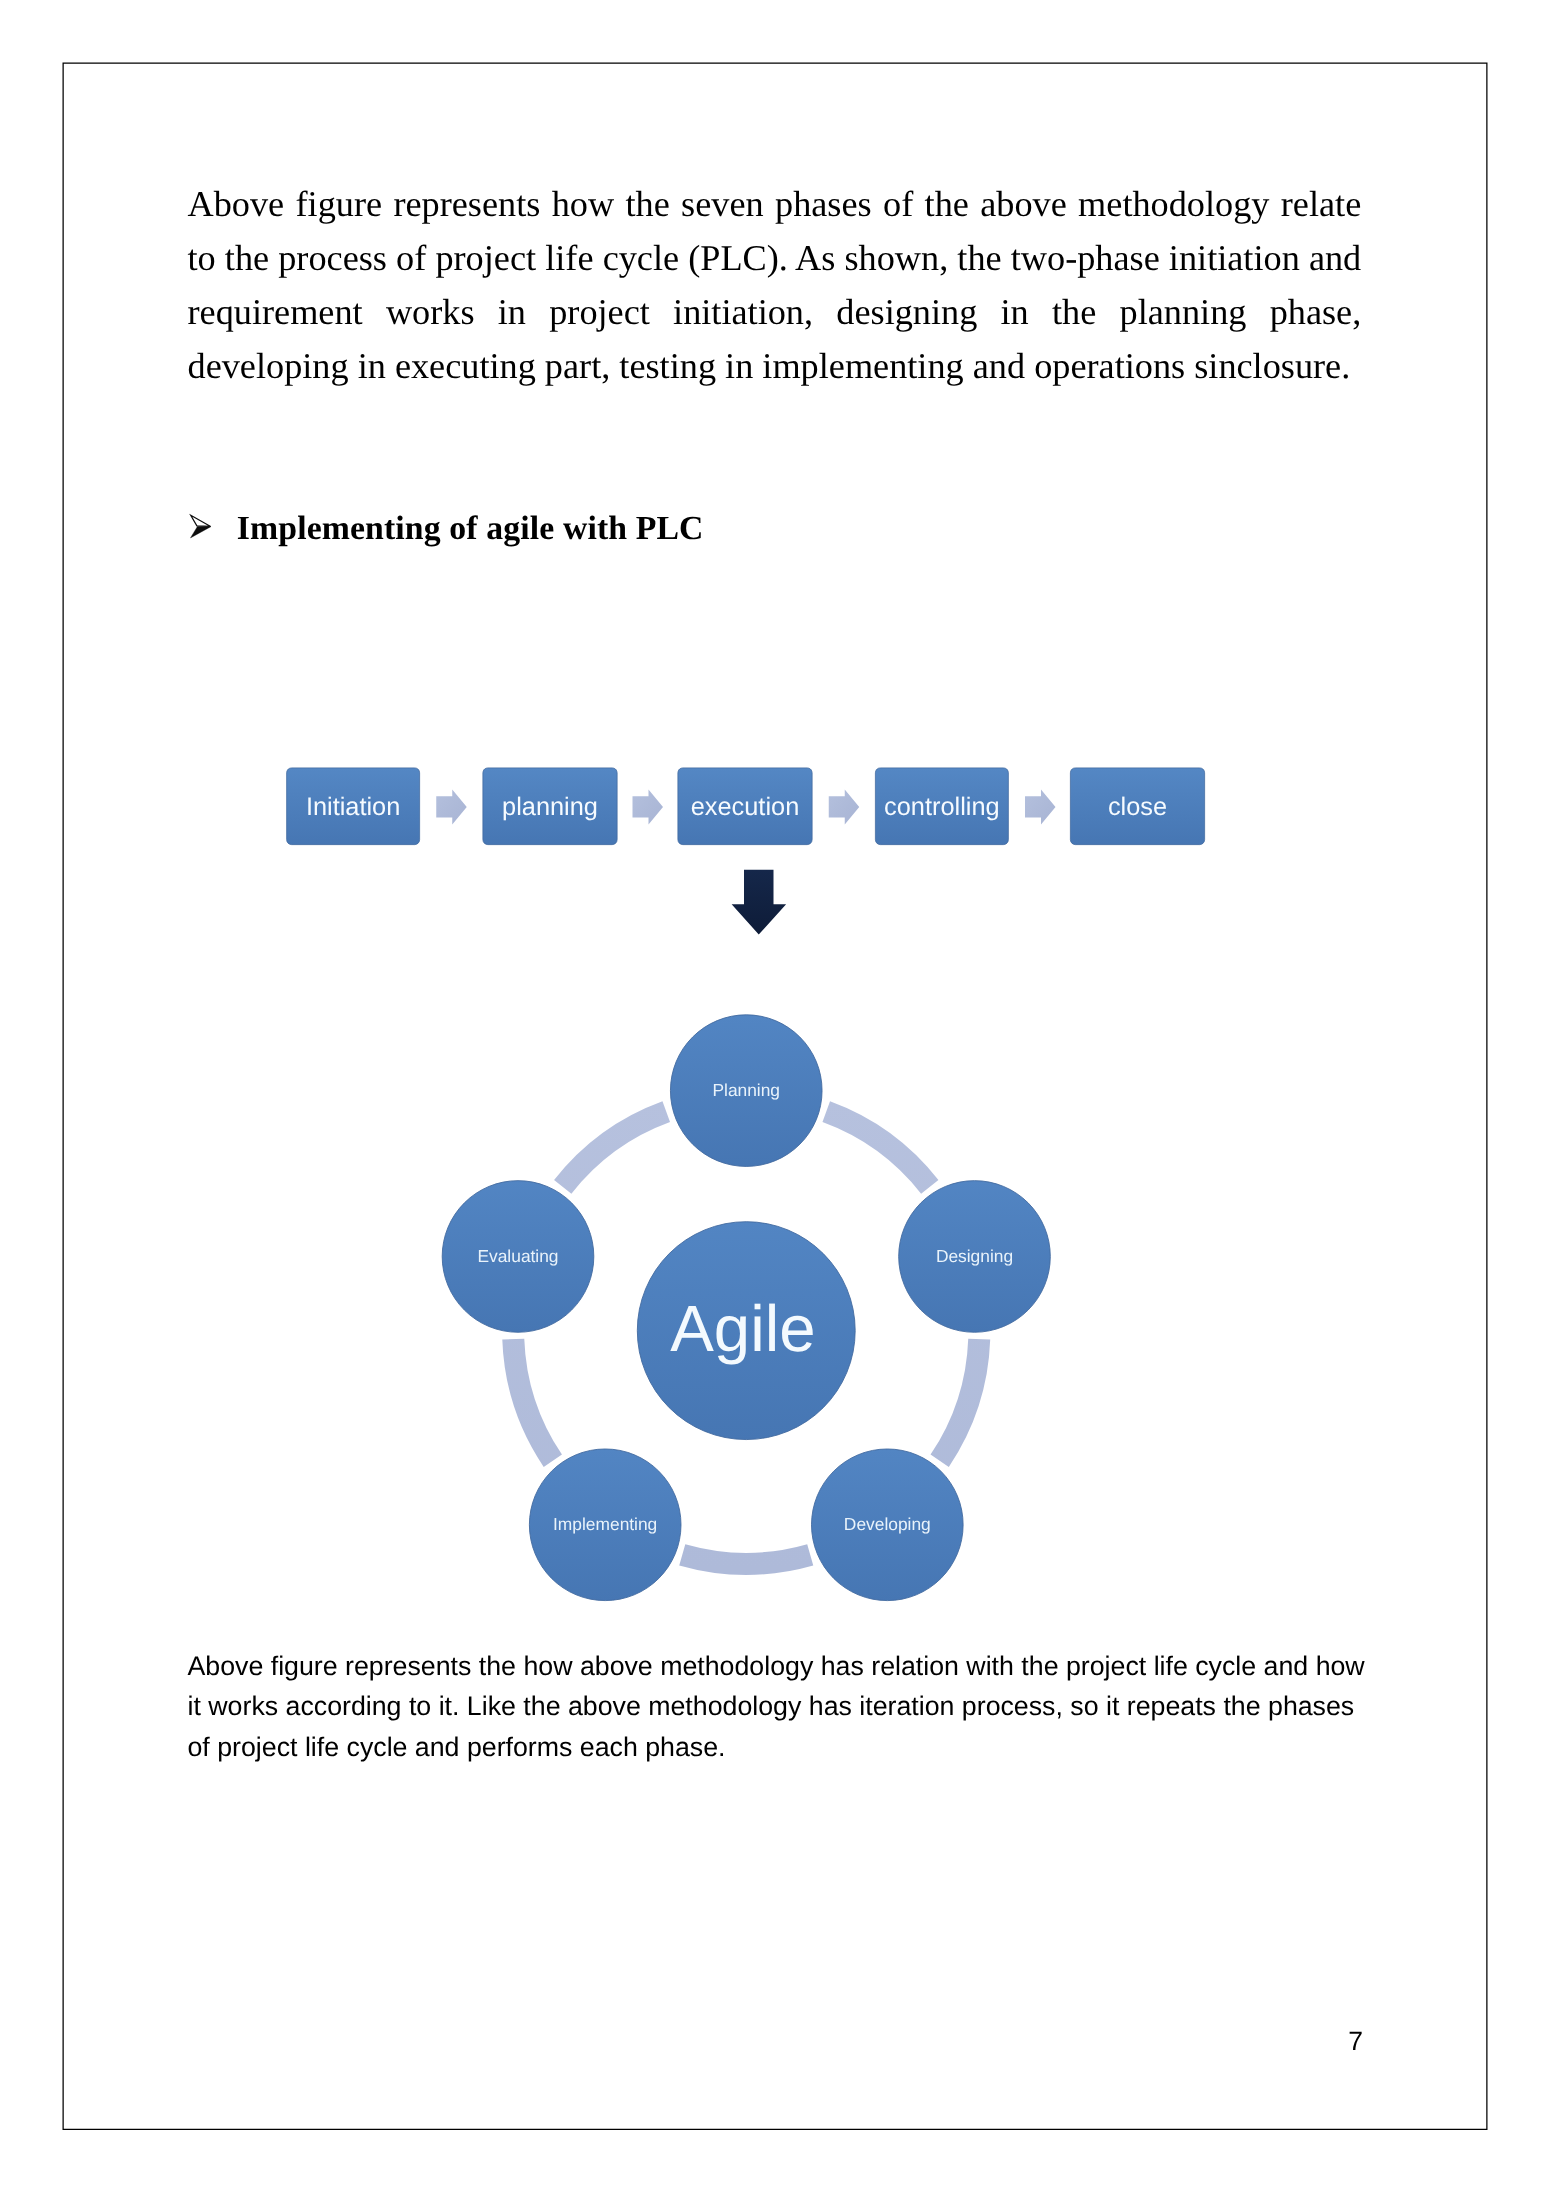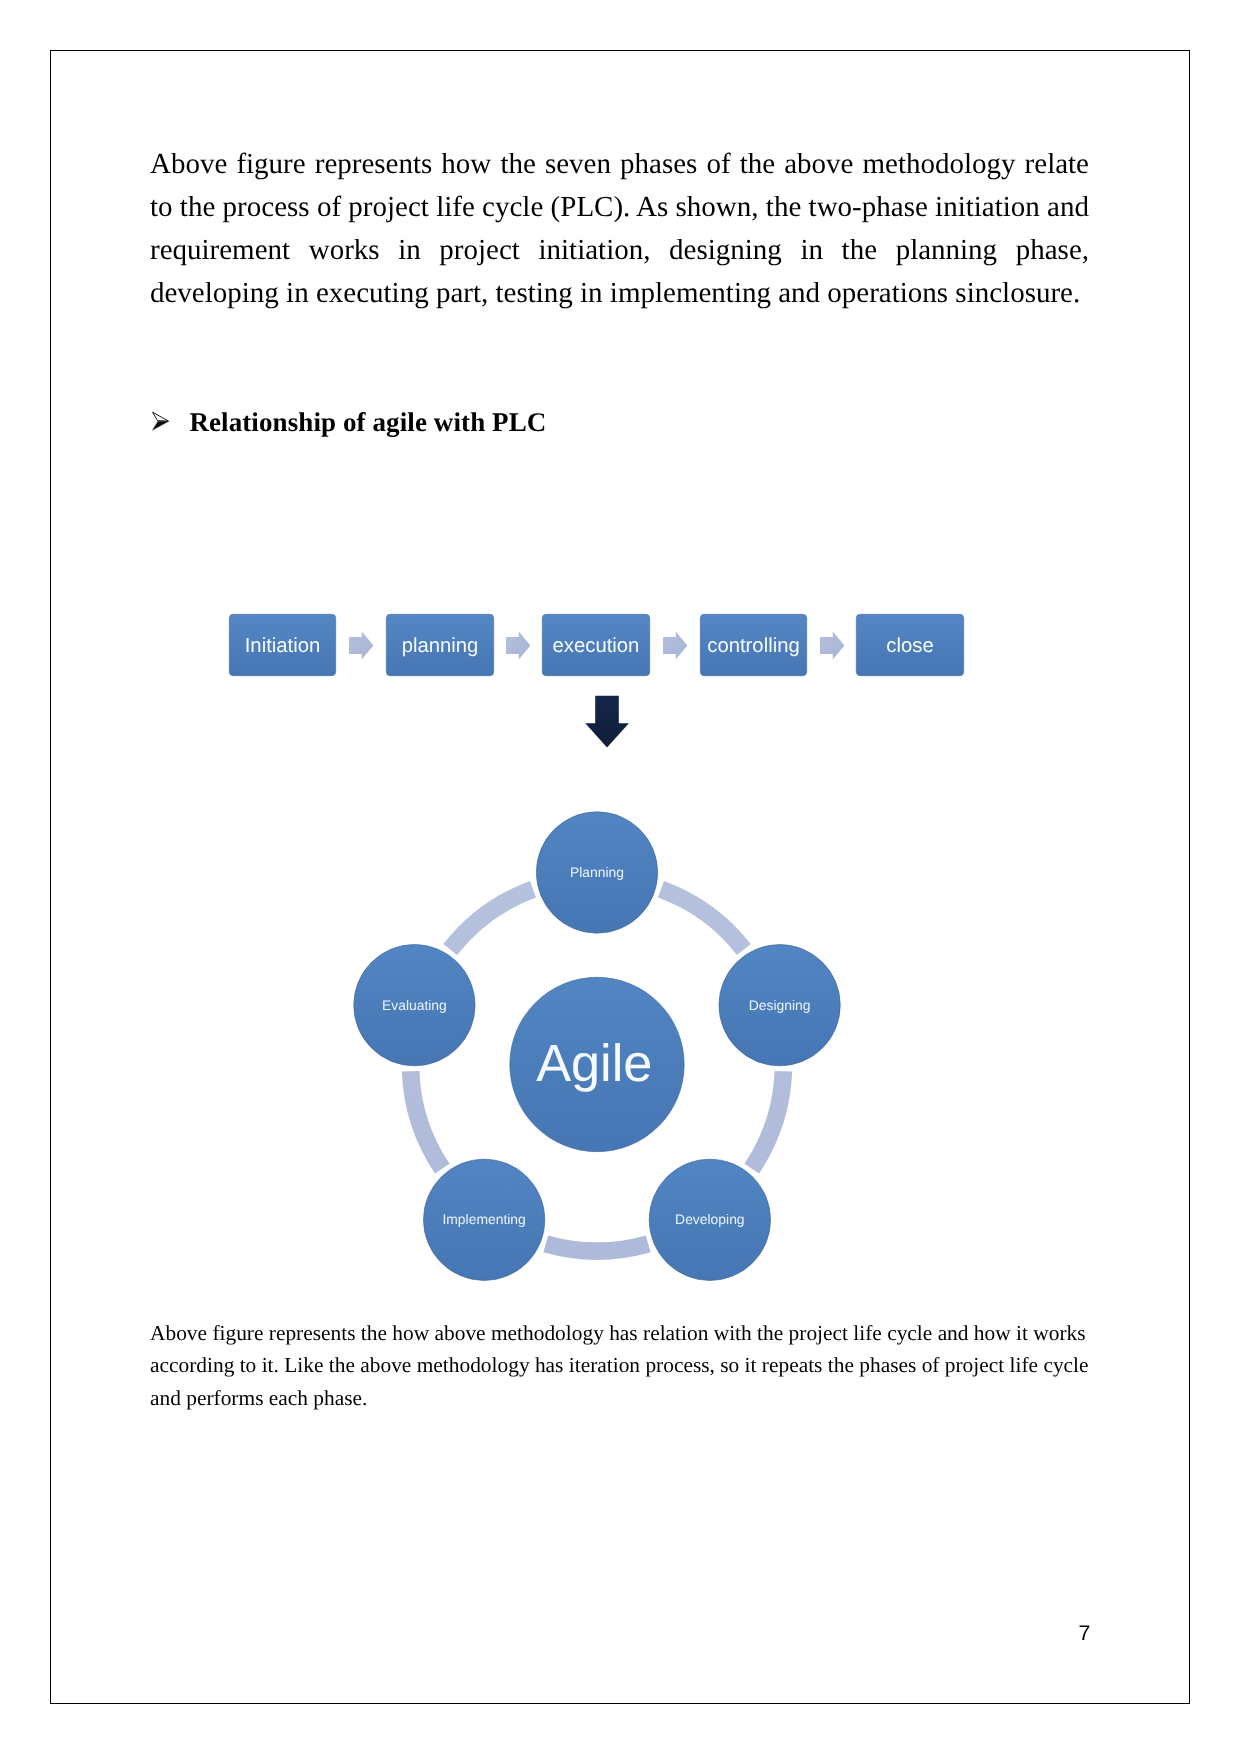--- a/index.html
+++ b/index.html
@@ -15,21 +15,21 @@
 .para-serif{position:absolute;left:150px;top:143px;width:939px;
      font-family:"Liberation Serif",serif;font-size:29px;line-height:42.9px;
      text-align:justify;color:#000;}
 .heading-row{position:absolute;left:150px;top:404px;width:900px;}
 .bullet-svg{position:absolute;left:1.4px;top:5.8px;}
 .heading-text{position:absolute;left:39.4px;top:2.6px;
      font-family:"Liberation Serif",serif;font-size:27.0px;font-weight:bold;
      color:#000;letter-spacing:0.1px;white-space:nowrap;}
 .figure{position:absolute;left:0;top:0;width:1241px;height:1754px;}
 .para-sans{position:absolute;left:150px;top:1317px;width:945px;
-     font-family:Liberation Serif, serif;font-size:21.4px;line-height:32.4px;
+     font-family:Liberation Sans, sans-serif;font-size:21.4px;line-height:32.4px;
      text-align:left;color:#000;}
 .page-number{position:absolute;left:1078.5px;top:1622px;
      font-family:"Liberation Sans",sans-serif;font-size:21.2px;color:#000;}
 text.flow-label{font-family:"Liberation Sans",sans-serif;fill:#f6fbff;font-size:20.3px;
      text-anchor:middle;}
 text.node-label{font-family:"Liberation Sans",sans-serif;fill:#e9f3fb;font-size:13.9px;
      text-anchor:middle;}
 text.center-label{font-family:"Liberation Sans",sans-serif;fill:#f4fafe;font-size:52.3px;
      text-anchor:middle;}
 </style>
@@ -38,21 +38,21 @@
 
 <div class="page-border"></div>
 
 <div class="para-serif">Above figure represents how the seven phases of the above methodology relate to the process of project life cycle (PLC). As shown, the two-phase initiation and requirement works in project initiation, designing in the planning phase, developing in executing part, testing in implementing and operations sinclosure.</div>
 
 <div class="heading-row">
   <svg class="bullet-svg" width="22" height="24" viewBox="0 0 22 24">
     <path d="M1.6 2.2 L17.5 11.15 L6.5 10.7 Z" fill="#fff" stroke="#0d0d0d" stroke-width="0.95" stroke-linejoin="miter"></path>
     <path d="M1.35 20.35 L6.95 11.15 L17.65 11.35 Z" fill="#0d0d0d" stroke="#0d0d0d" stroke-width="0.28" stroke-linejoin="miter"></path>
   </svg>
-  <span class="heading-text">Relationship of agile with PLC</span>
+  <span class="heading-text">Implementing of agile with PLC</span>
 </div>
 
 <svg class="figure" id="figure-svg" viewBox="0 0 1241 1754" width="1241" height="1754">
     <defs>
       <linearGradient id="gbox" x1="0%" y1="0%" x2="0%" y2="100%">
         <stop offset="0%" stop-color="#5487c4"></stop>
         <stop offset="100%" stop-color="#4676b3"></stop>
       </linearGradient>
       <linearGradient id="garr" x1="0%" y1="0%" x2="100%" y2="100%">
         <stop offset="0%" stop-color="#b4c0dd"></stop>

